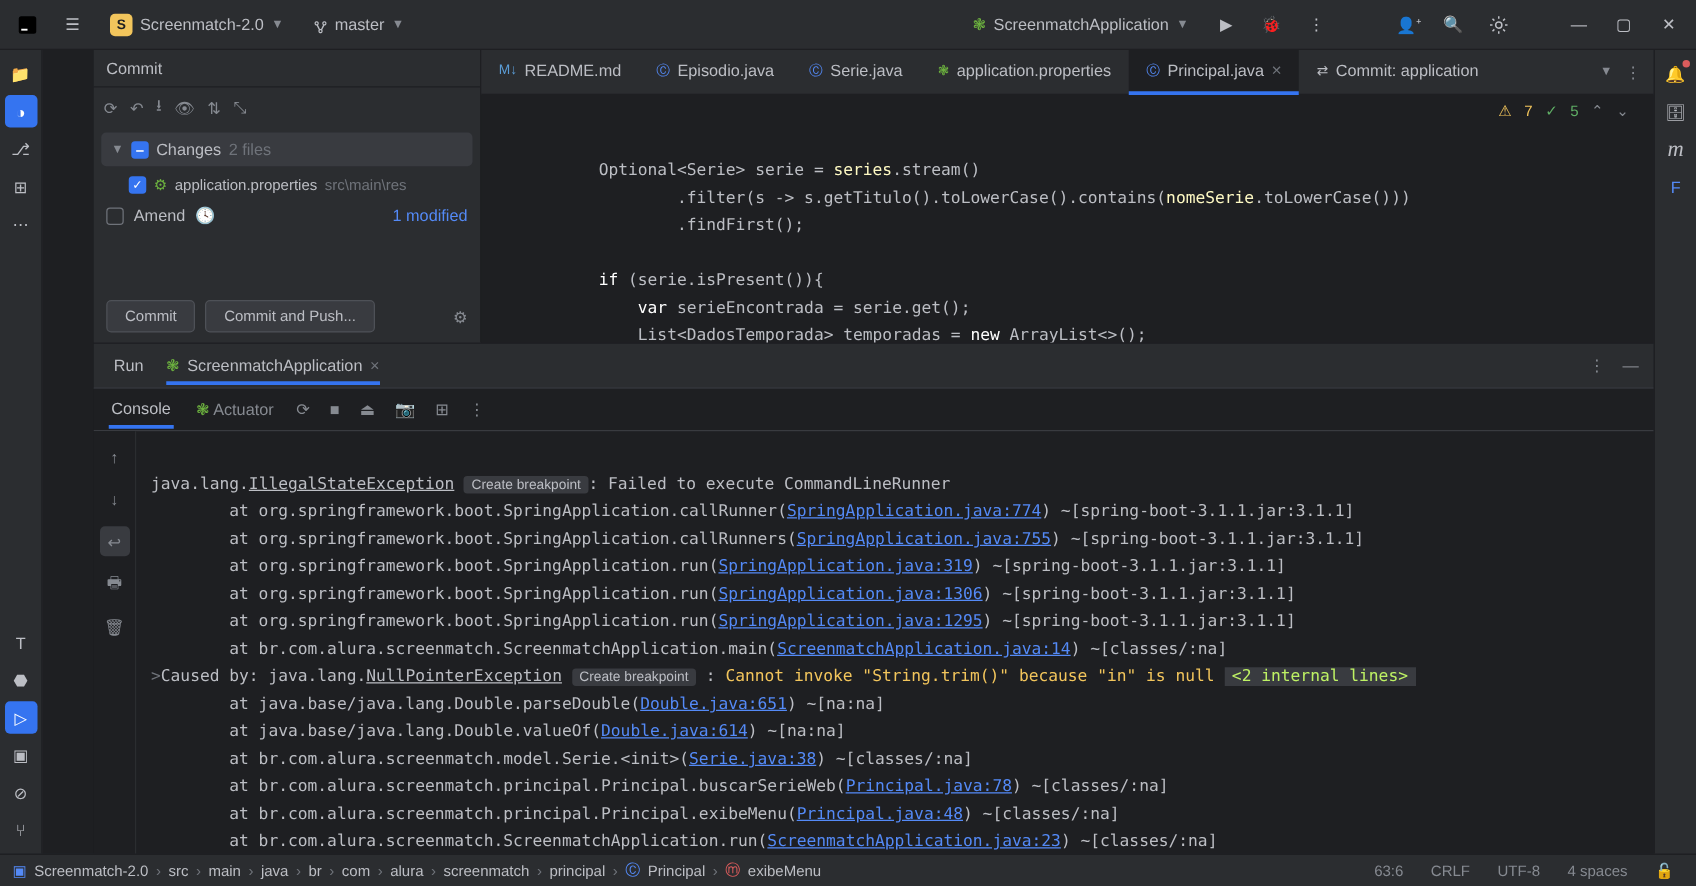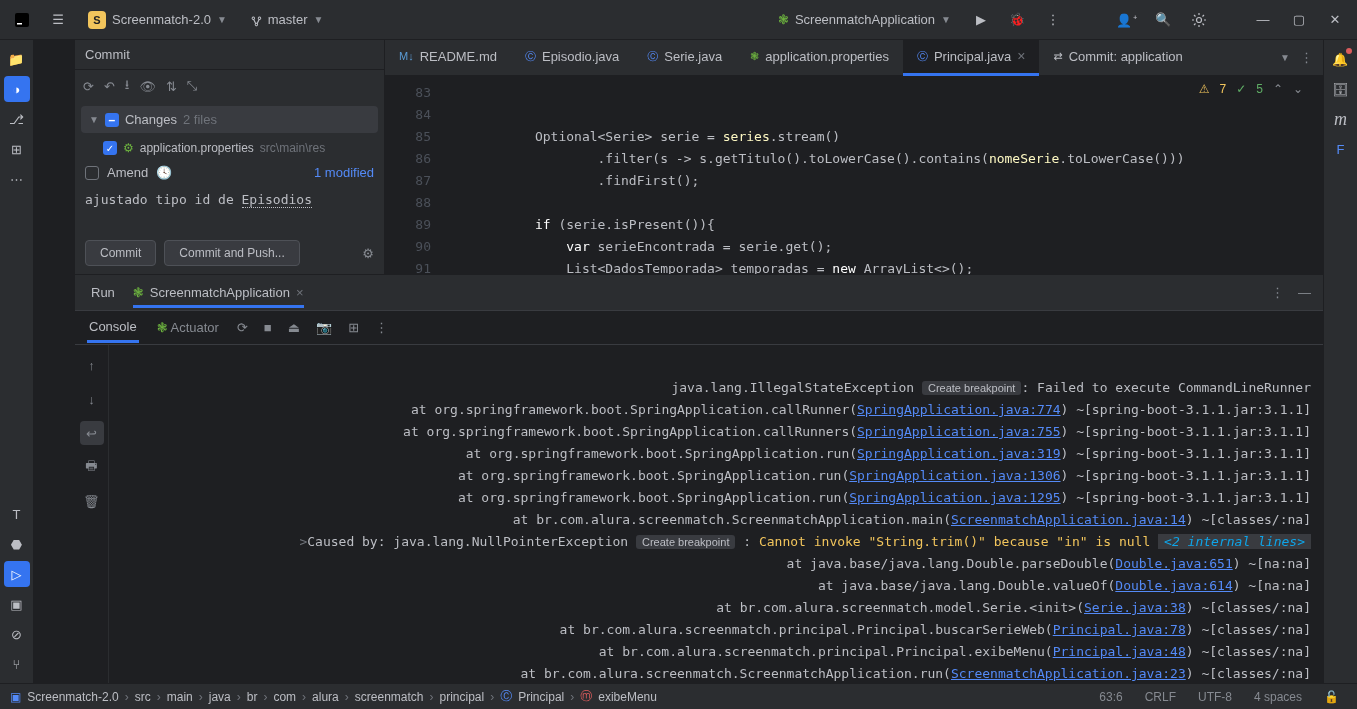--- a/index.html
+++ b/index.html
@@ -85,41 +85,41 @@
 .gutter { width:56px; background:#1e1f22; text-align:right; padding:6px 10px 0 0; color:#4b5059; font-family:"Consolas",monospace; font-size:13px; line-height:22px; }
 .code { flex:1; font-family:"Consolas",monospace; font-size:13px; line-height:22px; padding:6px 0 0 0; white-space:pre; overflow:hidden; color:#bcbec4; }
 .code .kw { color:#ffffff; }
 .code .fld { color:#fef9c3; }
 .editor-badges { position:absolute; top:6px; right:20px; display:flex; gap:10px; font-size:12px; }
 .badge-warn { color:#f2c55c; }
 .badge-ok { color:#5fad65; }
 .badge-nav { color:#868a91; }
 
 
-.run-panel { flex:1; display:flex; flex-direction:column; min-height:0; background:#1e1f22;text-align:right; }
+.run-panel { flex:1; display:flex; flex-direction:column; min-height:0; background:#1e1f22; }
 .run-header { height:36px; display:flex; align-items:center; padding:0 12px; gap:14px; border-bottom:1px solid #393b40; background:#2b2d30; }
 .run-header .rtab { padding:6px 4px; font-size:13px; cursor:pointer; }
 .run-header .rtab.primary { color:#bcbec4; }
 .run-header .app-ind { display:flex; align-items:center; gap:6px; color:#bcbec4; border-bottom:3px solid #3574f0; padding-bottom:5px; margin-bottom:-8px;}
 .run-header .close { color:#6f737a; cursor:pointer; }
 .run-header .spacer { flex:1; }
 .run-subheader { height:34px; display:flex; align-items:center; padding:0 12px; gap:16px; border-bottom:1px subtle; background:#1e1f22; border-bottom:1px solid #393b40;}
 .run-subheader .stab { font-size:13px; padding:6px 2px; cursor:pointer; color:#868a91; }
 .run-subheader .stab.active { color:#bcbec4; border-bottom:3px solid #3574f0; }
 .run-subheader .tool { color:#868a91; cursor:pointer; }
 .run-body { flex:1; display:flex; min-height:0; }
 .run-gutter { width:34px; background:#1e1f22; display:flex; flex-direction:column; align-items:center; padding:8px 0; gap:10px; color:#868a91; border-right:1px solid #2b2d30;}
 .run-gutter .rb { width:24px; height:24px; display:flex; align-items:center; justify-content:center; cursor:pointer; border-radius:4px; }
 .run-gutter .rb.active { background:#393b40; }
 .console { flex:1; overflow:auto; font-family:"Consolas",monospace; font-size:13px; line-height:22px; padding:10px 12px; white-space:pre; color:#bcbec4; }
 .console .link { color:#548af7; text-decoration:underline; cursor:pointer; }
-.console .exc { color:#bcbec4; }
+.console .exc { text-decoration:underline; color:#bcbec4; }
 .console .bp { background:#393b40; color:#bcbec4; padding:1px 6px; border-radius:3px; font-size:11px; font-family:"Segoe UI",sans-serif; }
 .console .err { color:#f2c55c; }
-.console .internal { background:#393b40; color:#0ea5e9; padding:0 6px;font-style:italic; }
+.console .internal { background:#393b40; color:#bef264; padding:0 6px; }
 .console .caret { color:#6f737a; }
 
 
 .statusbar { height:26px; background:#2b2d30; border-top:1px solid #1e1f22; display:flex; align-items:center; padding:0 10px; font-size:12px; color:#bcbec4; gap:6px; }
 .statusbar .crumb { color:#bcbec4; }
 .statusbar .sep { color:#6f737a; }
 .statusbar .spacer { flex:1; }
 .statusbar .sitem { padding:0 8px; color:#868a91; }
 
 .gear-svg { width:16px; height:16px; }
@@ -214,23 +214,20 @@
             <span class="spring">⚙</span>
             <span>application.properties</span>
             <span class="dim">src\main\res</span>
           </div>
           <div class="amend-row">
             <span class="cb-empty"></span>
             <span>Amend</span>
             <span style="color:#868a91">🕓</span>
             <span class="mod">1 modified</span>
           </div>
-          <div class="commit-msg">
-            <span>ajustado tipo id de </span><span class="hl">Episodios</span>
-          </div>
           <div style="flex:1"></div>
           <div class="commit-btns">
             <button>Commit</button>
             <button>Commit and Push...</button>
             <span class="gear">⚙</span>
           </div>
         </div>
 
         <div class="editor-side">
           <div class="tabs">
@@ -265,31 +262,20 @@
             </div>
           </div>
           <div class="editor-body">
             <div class="editor-badges">
               <span class="badge-warn">⚠</span>
                 <span class="badge-warn">7</span>
               <span class="badge-ok">✓</span>
                 <span class="badge-ok">5</span>
               <span class="badge-nav">⌃</span>
               <span class="badge-nav">⌄</span>
-            </div>
-            <div class="gutter">
-<div>83</div>
-                <div>84</div>
-                <div>85</div>
-                <div>86</div>
-                <div>87</div>
-                <div>88</div>
-                <div>89</div>
-                <div>90</div>
-                <div>91</div>
             </div>
             <div class="code">
 <span> </span>
             Optional&lt;Serie&gt; serie = <span class="fld">series</span>.stream()
                     .filter(s -&gt; s.getTitulo().toLowerCase().contains(<span class="fld">nomeSerie</span>.toLowerCase()))
                     .findFirst();
 
             <span class="kw">if</span> (serie.isPresent()){
                 <span class="kw">var</span> serieEncontrada = serie.get();
                 List&lt;DadosTemporada&gt; temporadas = <span class="kw">new</span> ArrayList&lt;&gt;();

